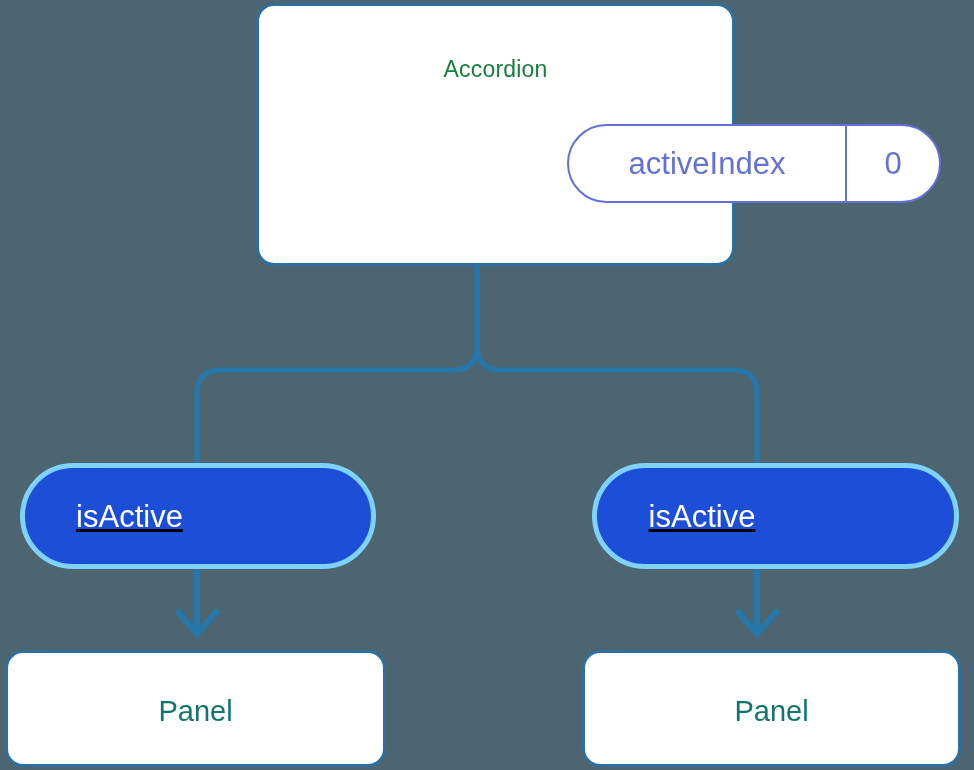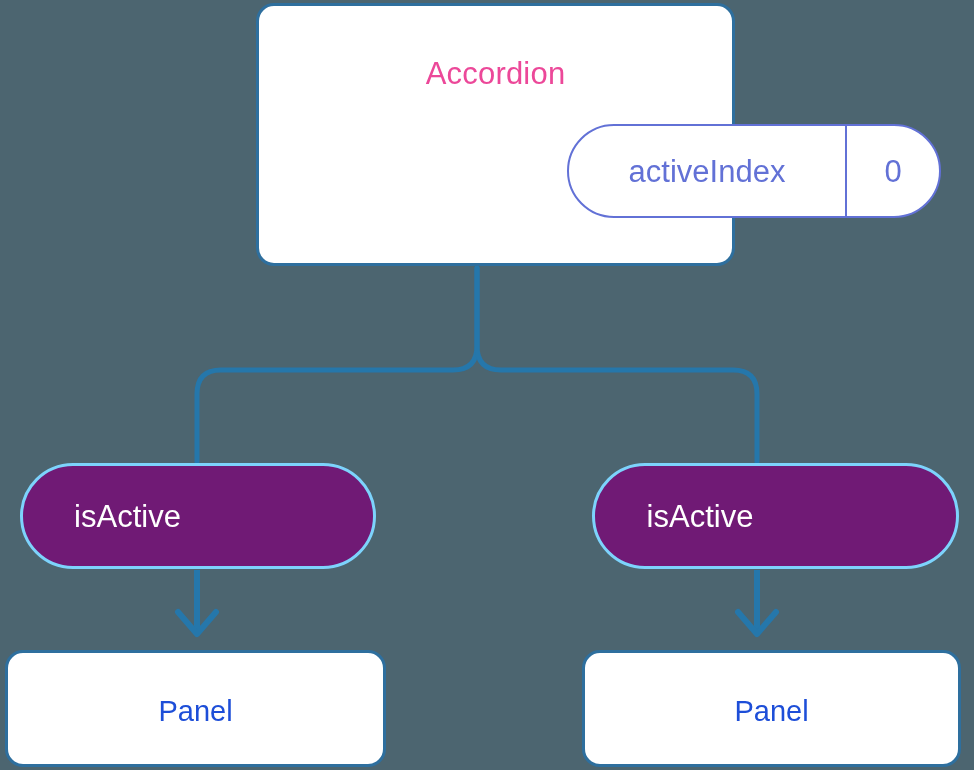--- a/index.html
+++ b/index.html
@@ -37,22 +37,22 @@
   }
   #accordion-card {
     left: 256px; top: 3px;
     width: 479px; height: 263px;
   }
   #accordion-title {
     position: absolute;
     left: 0; right: 0;
     top: 52px;
     text-align: center;
-    color: #ec4899;
-    font-size: 31px;
+    color: #15803d;
+    font-size: 23px;
     letter-spacing: .2px;
     line-height: 1;
   }
 
   
   .pill {
     position: absolute;
     display: flex;
     align-items: stretch;
     border-radius: 999px;
@@ -63,50 +63,51 @@
     display: flex;
     align-items: center;
     justify-content: center;
     white-space: nowrap;
     line-height: 1;
   }
 
   
   #activeindex-pill {
     left: 308px; top: 118px;
-    width: 374px; height: 94px;
+    width: 374px; height: 79px;
     border: 2px solid #6271d6;
     background: #ffffff;
   }
   #activeindex-pill .cell { color: #6271d6; font-size: 31px; }
   #activeindex-pill .key   { width: 276px; }
   #activeindex-pill .val   { flex: 1; border-left: 2px solid #6271d6; }
 
   
   .pill-filled {
-    background: #701a75;
-    border: 3px solid #7dd3fc;
+    background: #1d4ed8;
+    border: 5px solid #7dd3fc;
+    text-decoration: underline;
   }
   .pill-filled .cell { color: #ffffff; font-size: 31px; }
   .pill-filled .val  { flex: 1; border-left: 3px solid #ffffff; }
 
   #pill-left  { left: 20px;  top: 463px; width: 356px; height: 106px; }
   #pill-left .key  { width: 209px; }
 
   #pill-right { left: 592px; top: 463px; width: 367px; height: 106px; }
   #pill-right .key { width: 210px; }
 
   
   #panel-left  { left: 5px;   top: 650px; width: 381px; height: 117px; }
   #panel-right { left: 582px; top: 650px; width: 379px; height: 117px; }
   .panel-label {
     position: absolute;
     left: 0; right: 0; top: 44px;
     text-align: center;
-    color: #1d4ed8;
+    color: #0f766e;
     font-size: 29px;
     line-height: 1;
   }
 </style>
 </head>
 <body>
 
 <div id="stage">
 
   <svg id="connectors" viewBox="0 0 974 770" width="974" height="770" fill="none">

